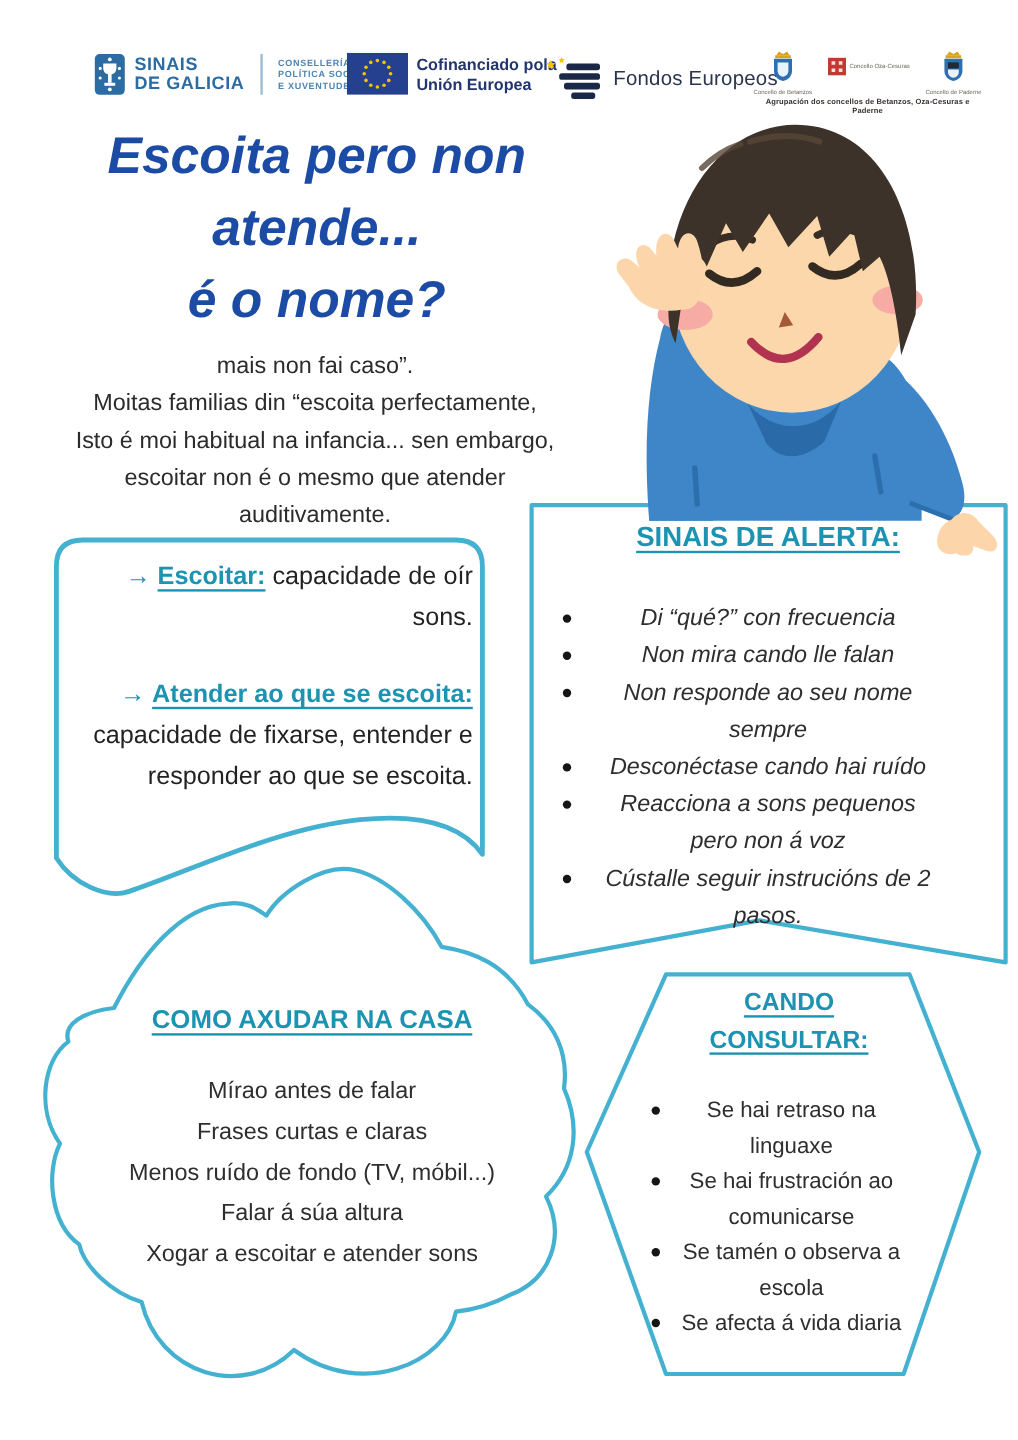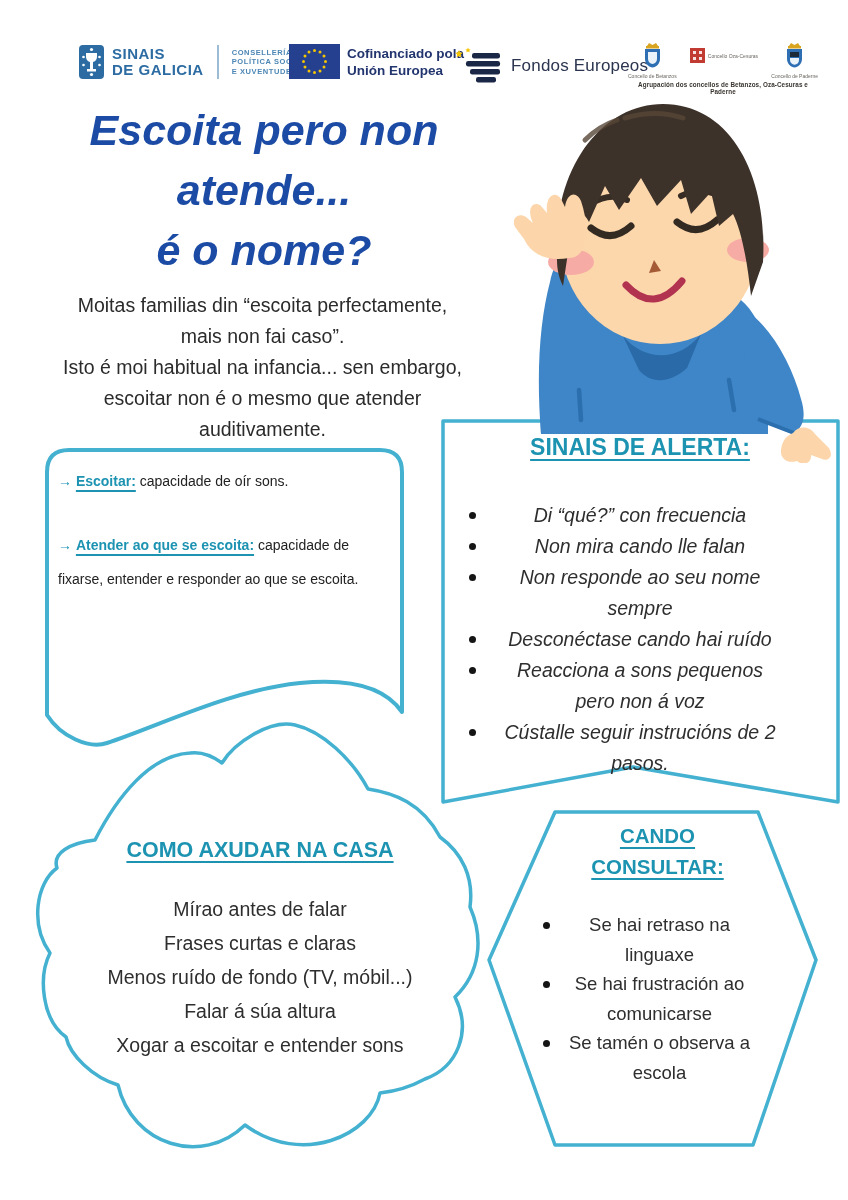--- a/index.html
+++ b/index.html
@@ -16,21 +16,21 @@
   .fondos-text{color:#2b3550;font-size:17px;letter-spacing:.2px;}
   .concellos-caption{font-size:6.3px;font-weight:bold;color:#38332e;text-align:center;letter-spacing:.1px;}
   .crest-label{font-size:5px;color:#6b6760;text-align:center;line-height:6px;}
   
   .title{color:#1b4ba4;font-weight:bold;font-size:43px;line-height:60px;text-align:center;font-style:italic;}
   .intro{font-size:19.5px;line-height:31px;text-align:center;color:#2b2b2b;}
   
   .teal{color:#1d93b2;}
   .teal-head{color:#1d93b2;font-weight:bold;text-decoration:underline;
              text-underline-offset:4px;text-decoration-thickness:2px;text-align:center;}
-  .bubble-text{font-size:14px;line-height:34px;text-align:left;color:#222;}
+  .bubble-text{font-size:21px;line-height:34px;text-align:right;color:#222;}
   .def-item{margin-bottom:30px;}
   .def-term{color:#1d93b2;font-weight:bold;text-decoration:underline;
             text-underline-offset:4px;text-decoration-thickness:2px;}
   
   ul.dotlist{list-style:none;margin:0;padding:0;}
   ul.dotlist li{position:relative;text-align:center;}
   ul.dotlist li::before{content:"";position:absolute;width:7px;height:7px;border-radius:50%;
                         background:#151515;top:12px;}
   .alert-list{font-size:19.5px;line-height:31px;font-style:italic;}
   .alert-list li::before{left:-26px;}
@@ -141,22 +141,22 @@
     <div class="concellos-caption" style="margin-top:2px;">Agrupación dos concellos de Betanzos, Oza-Cesuras e Paderne</div>
   </div>
 
   <div class="abs title" style="left:44px;top:100px;width:440px;">
     <div>Escoita pero non</div>
     <div>atende...</div>
     <div>é o nome?</div>
   </div>
 
   <div class="abs intro" style="left:20px;top:290px;width:485px;">
+    <div>mais  non fai caso”.</div>
     <div>Moitas familias din “escoita perfectamente,</div>
-    <div>mais  non fai caso”.</div>
     <div>Isto é moi habitual na infancia... sen embargo,</div>
     <div>escoitar non é o mesmo que atender</div>
     <div>auditivamente.</div>
   </div>
 
   <svg class="abs" style="left:435px;top:412px;z-index:1;" width="412" height="400" viewBox="0 0 412 400">
     <path d="M8 9 L403 9 L403 390 L198 355 L8 390 Z" fill="#ffffff" stroke="#44b1d1" stroke-width="3.5" stroke-linejoin="round"></path>
   </svg>
   <div class="abs teal-head" style="left:455px;top:434px;width:370px;font-size:23px;z-index:2;text-align:center;">SINAIS DE ALERTA:</div>
   <ul class="abs dotlist alert-list" style="left:495px;top:500px;width:290px;z-index:2;">
@@ -238,29 +238,30 @@
              C20 305 16 262 28 238
              C8 210 14 168 35 153
              C30 138 48 128 73 125 Z" fill="#ffffff" stroke="#44b1d1" stroke-width="3.5" stroke-linejoin="round"></path>
   </svg>
   <div class="abs teal-head" style="left:75px;top:838px;width:370px;font-size:21.5px;z-index:2;">COMO AXUDAR NA CASA</div>
   <div class="abs cloud-list" style="left:40px;top:892px;width:440px;z-index:2;">
     <div>Mírao antes de falar</div>
     <div>Frases curtas e claras</div>
     <div>Menos ruído de fondo (TV, móbil...)</div>
     <div>Falar á súa altura</div>
-    <div>Xogar a escoitar e entender sons</div>
+    <div>Xogar a escoitar e atender sons</div>
   </div>
 
   <svg class="abs" style="left:480px;top:804px;z-index:1;" width="345" height="350" viewBox="0 0 345 350">
     <path d="M75 8 L278 8 L336 156 L273 341 L75 341 L9 156 Z" fill="#ffffff" stroke="#44b1d1" stroke-width="3.5" stroke-linejoin="round"></path>
   </svg>
   <div class="abs teal-head" style="left:535px;top:820px;width:245px;font-size:20.5px;line-height:31px;z-index:2;">
     <div>CANDO</div>
     <div>CONSULTAR:</div>
   </div>
   <ul class="abs dotlist consult-list" style="left:567px;top:910px;width:185px;z-index:2;">
     <li>Se hai retraso na linguaxe</li>
     <li>Se hai frustración ao comunicarse</li>
     <li>Se tamén o observa a escola</li>
+    <li>Se afecta á vida diaria</li>
   </ul>
 
 </div>
 
 </body></html>

